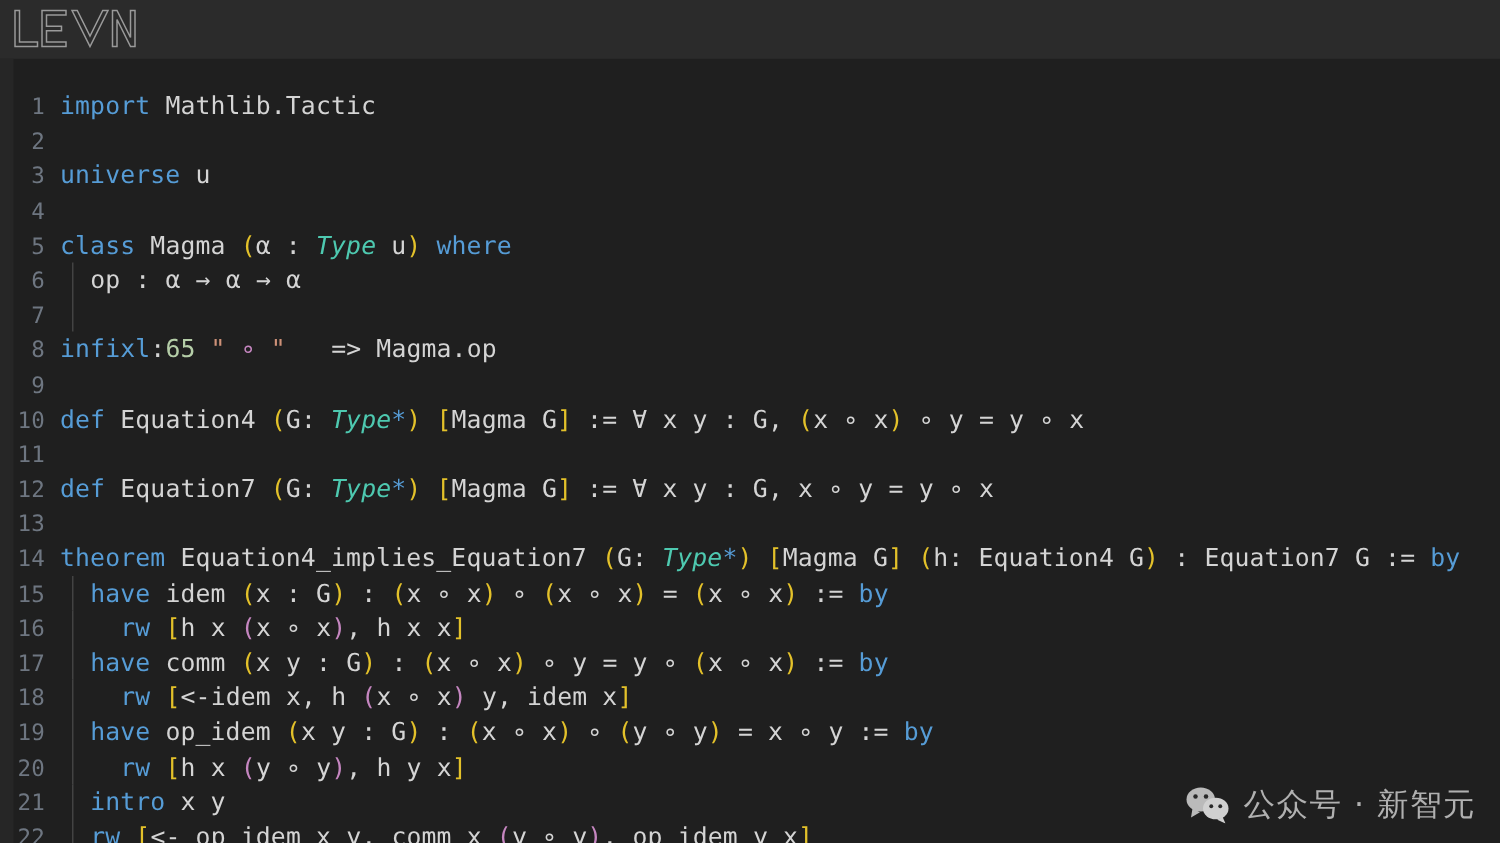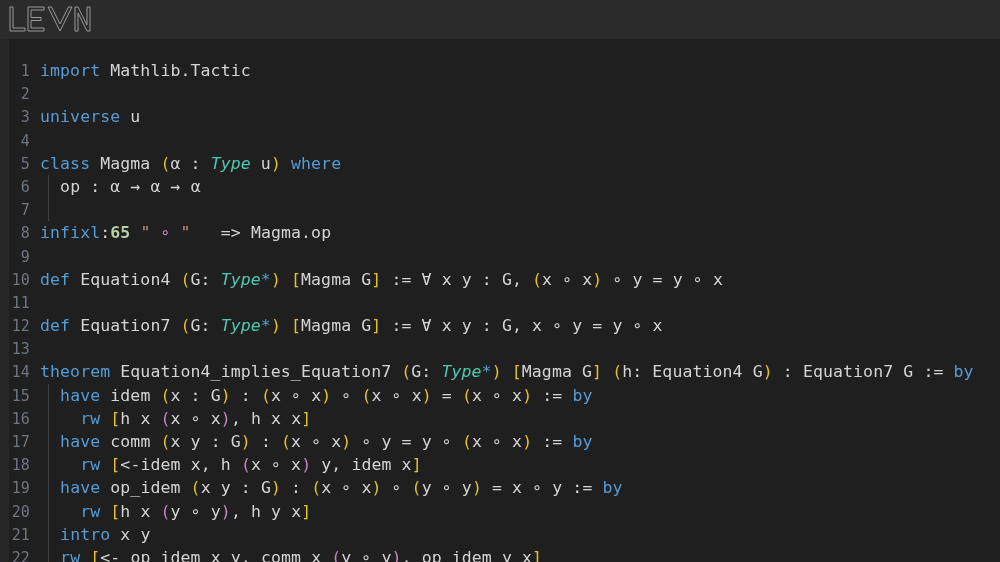--- a/index.html
+++ b/index.html
@@ -87,21 +87,21 @@
     top: 0px;
     width: 1px;
     height: 23.2px;
     background: #434343;
   }
 
   
   .kw   { color: #569cd6; }  
   .ty   { color: #4ec9b0; font-style: italic; }  
   .id   { color: #d4d4d4; }  
-  .num  { color: #b5cea8; font-weight: bold; }
+  .num  { color: #b5cea8; }
   .str  { color: #ce9178; }
   .p1   { color: #e3c12a; }  
   .p2   { color: #c586c0; }
   .circ { color: #c586c0; }  
   .sym  { color: #d4d4d4; }
   .star { color: #569cd6; }
 
   
   .watermark {
     position: absolute;
@@ -135,14 +135,31 @@
         <path d="M134 52 L134 4 L140 4 L158 40 L158 4 L164 4 L164 52 L158 52 L140 16 L140 52 Z"></path>
       </g>
     </svg>
   </div>
 
   <div class="editor">
     <div class="gutter-strip"></div>
     <div class="code" id="code"><span class="row"><span class="ln">1</span><span class="src"><span class="kw">import</span><span class="sym"> </span><span class="id">Mathlib</span><span class="sym">.</span><span class="id">Tactic</span></span></span><span class="row"><span class="ln">2</span><span class="src"></span></span><span class="row"><span class="ln">3</span><span class="src"><span class="kw">universe</span><span class="sym"> </span><span class="id">u</span></span></span><span class="row"><span class="ln">4</span><span class="src"></span></span><span class="row"><span class="ln">5</span><span class="src"><span class="kw">class</span><span class="sym"> </span><span class="id">Magma</span><span class="sym"> </span><span class="p1">(</span><span class="sym">α</span><span class="sym"> </span><span class="sym">:</span><span class="sym"> </span><span class="ty">Type</span><span class="sym"> </span><span class="id">u</span><span class="p1">)</span><span class="sym"> </span><span class="kw">where</span></span></span><span class="row"><span class="guide"></span><span class="ln">6</span><span class="src"><span class="sym"> </span><span class="sym"> </span><span class="id">op</span><span class="sym"> </span><span class="sym">:</span><span class="sym"> </span><span class="sym">α</span><span class="sym"> </span><span class="sym">→</span><span class="sym"> </span><span class="sym">α</span><span class="sym"> </span><span class="sym">→</span><span class="sym"> </span><span class="sym">α</span></span></span><span class="row"><span class="guide"></span><span class="ln">7</span><span class="src"></span></span><span class="row"><span class="ln">8</span><span class="src"><span class="kw">infixl</span><span class="sym">:</span><span class="num">65</span><span class="sym"> </span><span class="str">"</span><span class="str"> </span><span class="circ">∘</span><span class="str"> </span><span class="str">"</span><span class="sym"> </span><span class="sym"> </span><span class="sym"> </span><span class="sym">=</span><span class="sym">&gt;</span><span class="sym"> </span><span class="id">Magma</span><span class="sym">.</span><span class="id">op</span></span></span><span class="row"><span class="ln">9</span><span class="src"></span></span><span class="row"><span class="ln">10</span><span class="src"><span class="kw">def</span><span class="sym"> </span><span class="id">Equation4</span><span class="sym"> </span><span class="p1">(</span><span class="id">G</span><span class="sym">:</span><span class="sym"> </span><span class="ty">Type</span><span class="star">*</span><span class="p1">)</span><span class="sym"> </span><span class="p1">[</span><span class="id">Magma</span><span class="sym"> </span><span class="id">G</span><span class="p1">]</span><span class="sym"> </span><span class="sym">:</span><span class="sym">=</span><span class="sym"> </span><span class="sym">∀</span><span class="sym"> </span><span class="id">x</span><span class="sym"> </span><span class="id">y</span><span class="sym"> </span><span class="sym">:</span><span class="sym"> </span><span class="id">G</span><span class="sym">,</span><span class="sym"> </span><span class="p1">(</span><span class="id">x</span><span class="sym"> </span><span class="sym">∘</span><span class="sym"> </span><span class="id">x</span><span class="p1">)</span><span class="sym"> </span><span class="sym">∘</span><span class="sym"> </span><span class="id">y</span><span class="sym"> </span><span class="sym">=</span><span class="sym"> </span><span class="id">y</span><span class="sym"> </span><span class="sym">∘</span><span class="sym"> </span><span class="id">x</span></span></span><span class="row"><span class="ln">11</span><span class="src"></span></span><span class="row"><span class="ln">12</span><span class="src"><span class="kw">def</span><span class="sym"> </span><span class="id">Equation7</span><span class="sym"> </span><span class="p1">(</span><span class="id">G</span><span class="sym">:</span><span class="sym"> </span><span class="ty">Type</span><span class="star">*</span><span class="p1">)</span><span class="sym"> </span><span class="p1">[</span><span class="id">Magma</span><span class="sym"> </span><span class="id">G</span><span class="p1">]</span><span class="sym"> </span><span class="sym">:</span><span class="sym">=</span><span class="sym"> </span><span class="sym">∀</span><span class="sym"> </span><span class="id">x</span><span class="sym"> </span><span class="id">y</span><span class="sym"> </span><span class="sym">:</span><span class="sym"> </span><span class="id">G</span><span class="sym">,</span><span class="sym"> </span><span class="id">x</span><span class="sym"> </span><span class="sym">∘</span><span class="sym"> </span><span class="id">y</span><span class="sym"> </span><span class="sym">=</span><span class="sym"> </span><span class="id">y</span><span class="sym"> </span><span class="sym">∘</span><span class="sym"> </span><span class="id">x</span></span></span><span class="row"><span class="ln">13</span><span class="src"></span></span><span class="row"><span class="ln">14</span><span class="src"><span class="kw">theorem</span><span class="sym"> </span><span class="id">Equation4_implies_Equation7</span><span class="sym"> </span><span class="p1">(</span><span class="id">G</span><span class="sym">:</span><span class="sym"> </span><span class="ty">Type</span><span class="star">*</span><span class="p1">)</span><span class="sym"> </span><span class="p1">[</span><span class="id">Magma</span><span class="sym"> </span><span class="id">G</span><span class="p1">]</span><span class="sym"> </span><span class="p1">(</span><span class="id">h</span><span class="sym">:</span><span class="sym"> </span><span class="id">Equation4</span><span class="sym"> </span><span class="id">G</span><span class="p1">)</span><span class="sym"> </span><span class="sym">:</span><span class="sym"> </span><span class="id">Equation7</span><span class="sym"> </span><span class="id">G</span><span class="sym"> </span><span class="sym">:</span><span class="sym">=</span><span class="sym"> </span><span class="kw">by</span></span></span><span class="row"><span class="guide"></span><span class="ln">15</span><span class="src"><span class="sym"> </span><span class="sym"> </span><span class="kw">have</span><span class="sym"> </span><span class="id">idem</span><span class="sym"> </span><span class="p1">(</span><span class="id">x</span><span class="sym"> </span><span class="sym">:</span><span class="sym"> </span><span class="id">G</span><span class="p1">)</span><span class="sym"> </span><span class="sym">:</span><span class="sym"> </span><span class="p1">(</span><span class="id">x</span><span class="sym"> </span><span class="sym">∘</span><span class="sym"> </span><span class="id">x</span><span class="p1">)</span><span class="sym"> </span><span class="sym">∘</span><span class="sym"> </span><span class="p1">(</span><span class="id">x</span><span class="sym"> </span><span class="sym">∘</span><span class="sym"> </span><span class="id">x</span><span class="p1">)</span><span class="sym"> </span><span class="sym">=</span><span class="sym"> </span><span class="p1">(</span><span class="id">x</span><span class="sym"> </span><span class="sym">∘</span><span class="sym"> </span><span class="id">x</span><span class="p1">)</span><span class="sym"> </span><span class="sym">:</span><span class="sym">=</span><span class="sym"> </span><span class="kw">by</span></span></span><span class="row"><span class="guide"></span><span class="ln">16</span><span class="src"><span class="sym"> </span><span class="sym"> </span><span class="sym"> </span><span class="sym"> </span><span class="kw">rw</span><span class="sym"> </span><span class="p1">[</span><span class="id">h</span><span class="sym"> </span><span class="id">x</span><span class="sym"> </span><span class="p2">(</span><span class="id">x</span><span class="sym"> </span><span class="sym">∘</span><span class="sym"> </span><span class="id">x</span><span class="p2">)</span><span class="sym">,</span><span class="sym"> </span><span class="id">h</span><span class="sym"> </span><span class="id">x</span><span class="sym"> </span><span class="id">x</span><span class="p1">]</span></span></span><span class="row"><span class="guide"></span><span class="ln">17</span><span class="src"><span class="sym"> </span><span class="sym"> </span><span class="kw">have</span><span class="sym"> </span><span class="id">comm</span><span class="sym"> </span><span class="p1">(</span><span class="id">x</span><span class="sym"> </span><span class="id">y</span><span class="sym"> </span><span class="sym">:</span><span class="sym"> </span><span class="id">G</span><span class="p1">)</span><span class="sym"> </span><span class="sym">:</span><span class="sym"> </span><span class="p1">(</span><span class="id">x</span><span class="sym"> </span><span class="sym">∘</span><span class="sym"> </span><span class="id">x</span><span class="p1">)</span><span class="sym"> </span><span class="sym">∘</span><span class="sym"> </span><span class="id">y</span><span class="sym"> </span><span class="sym">=</span><span class="sym"> </span><span class="id">y</span><span class="sym"> </span><span class="sym">∘</span><span class="sym"> </span><span class="p1">(</span><span class="id">x</span><span class="sym"> </span><span class="sym">∘</span><span class="sym"> </span><span class="id">x</span><span class="p1">)</span><span class="sym"> </span><span class="sym">:</span><span class="sym">=</span><span class="sym"> </span><span class="kw">by</span></span></span><span class="row"><span class="guide"></span><span class="ln">18</span><span class="src"><span class="sym"> </span><span class="sym"> </span><span class="sym"> </span><span class="sym"> </span><span class="kw">rw</span><span class="sym"> </span><span class="p1">[</span><span class="sym">&lt;</span><span class="sym">-</span><span class="id">idem</span><span class="sym"> </span><span class="id">x</span><span class="sym">,</span><span class="sym"> </span><span class="id">h</span><span class="sym"> </span><span class="p2">(</span><span class="id">x</span><span class="sym"> </span><span class="sym">∘</span><span class="sym"> </span><span class="id">x</span><span class="p2">)</span><span class="sym"> </span><span class="id">y</span><span class="sym">,</span><span class="sym"> </span><span class="id">idem</span><span class="sym"> </span><span class="id">x</span><span class="p1">]</span></span></span><span class="row"><span class="guide"></span><span class="ln">19</span><span class="src"><span class="sym"> </span><span class="sym"> </span><span class="kw">have</span><span class="sym"> </span><span class="id">op_idem</span><span class="sym"> </span><span class="p1">(</span><span class="id">x</span><span class="sym"> </span><span class="id">y</span><span class="sym"> </span><span class="sym">:</span><span class="sym"> </span><span class="id">G</span><span class="p1">)</span><span class="sym"> </span><span class="sym">:</span><span class="sym"> </span><span class="p1">(</span><span class="id">x</span><span class="sym"> </span><span class="sym">∘</span><span class="sym"> </span><span class="id">x</span><span class="p1">)</span><span class="sym"> </span><span class="sym">∘</span><span class="sym"> </span><span class="p1">(</span><span class="id">y</span><span class="sym"> </span><span class="sym">∘</span><span class="sym"> </span><span class="id">y</span><span class="p1">)</span><span class="sym"> </span><span class="sym">=</span><span class="sym"> </span><span class="id">x</span><span class="sym"> </span><span class="sym">∘</span><span class="sym"> </span><span class="id">y</span><span class="sym"> </span><span class="sym">:</span><span class="sym">=</span><span class="sym"> </span><span class="kw">by</span></span></span><span class="row"><span class="guide"></span><span class="ln">20</span><span class="src"><span class="sym"> </span><span class="sym"> </span><span class="sym"> </span><span class="sym"> </span><span class="kw">rw</span><span class="sym"> </span><span class="p1">[</span><span class="id">h</span><span class="sym"> </span><span class="id">x</span><span class="sym"> </span><span class="p2">(</span><span class="id">y</span><span class="sym"> </span><span class="sym">∘</span><span class="sym"> </span><span class="id">y</span><span class="p2">)</span><span class="sym">,</span><span class="sym"> </span><span class="id">h</span><span class="sym"> </span><span class="id">y</span><span class="sym"> </span><span class="id">x</span><span class="p1">]</span></span></span><span class="row"><span class="guide"></span><span class="ln">21</span><span class="src"><span class="sym"> </span><span class="sym"> </span><span class="kw">intro</span><span class="sym"> </span><span class="id">x</span><span class="sym"> </span><span class="id">y</span></span></span><span class="row"><span class="guide"></span><span class="ln">22</span><span class="src"><span class="sym"> </span><span class="sym"> </span><span class="kw">rw</span><span class="sym"> </span><span class="p1">[</span><span class="sym">&lt;</span><span class="sym">-</span><span class="sym"> </span><span class="id">op_idem</span><span class="sym"> </span><span class="id">x</span><span class="sym"> </span><span class="id">y</span><span class="sym">,</span><span class="sym"> </span><span class="id">comm</span><span class="sym"> </span><span class="id">x</span><span class="sym"> </span><span class="p2">(</span><span class="id">y</span><span class="sym"> </span><span class="sym">∘</span><span class="sym"> </span><span class="id">y</span><span class="p2">)</span><span class="sym">,</span><span class="sym"> </span><span class="id">op_idem</span><span class="sym"> </span><span class="id">y</span><span class="sym"> </span><span class="id">x</span><span class="p1">]</span></span></span></div>
   </div>
 
+  <div class="watermark">
+    <svg width="30" height="25" viewBox="0 0 30 25">
+      <g fill="#c8c8c8">
+        <ellipse cx="10.5" cy="9" rx="9.5" ry="8"></ellipse>
+        <path d="M5 15 L4 21 L10 17.5 Z"></path>
+        <circle cx="7" cy="7" r="1.5" fill="#2a2a2a"></circle>
+        <circle cx="14" cy="7" r="1.5" fill="#2a2a2a"></circle>
+      </g>
+      <g fill="#e0e0e0">
+        <ellipse cx="20.5" cy="15" rx="8.5" ry="7.2"></ellipse>
+        <path d="M25 20.5 L27 25 L21.5 22.5 Z"></path>
+        <circle cx="17.5" cy="13.5" r="1.3" fill="#2a2a2a"></circle>
+        <circle cx="23.5" cy="13.5" r="1.3" fill="#2a2a2a"></circle>
+      </g>
+    </svg>
+    <span class="wm-text">公众号 · 新智元</span>
+  </div>
 
 </div>
 
 </body></html>

